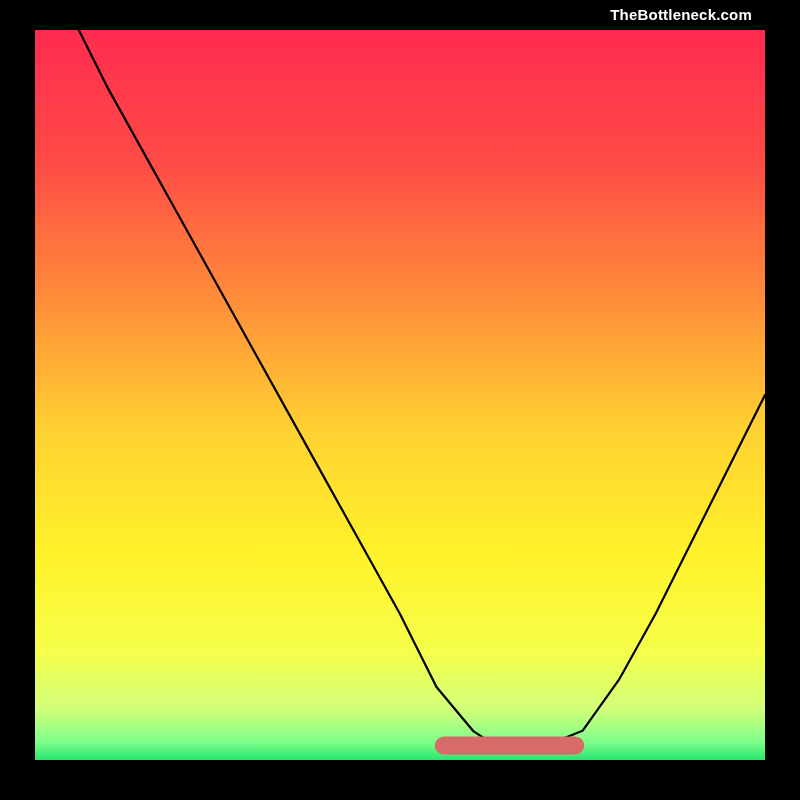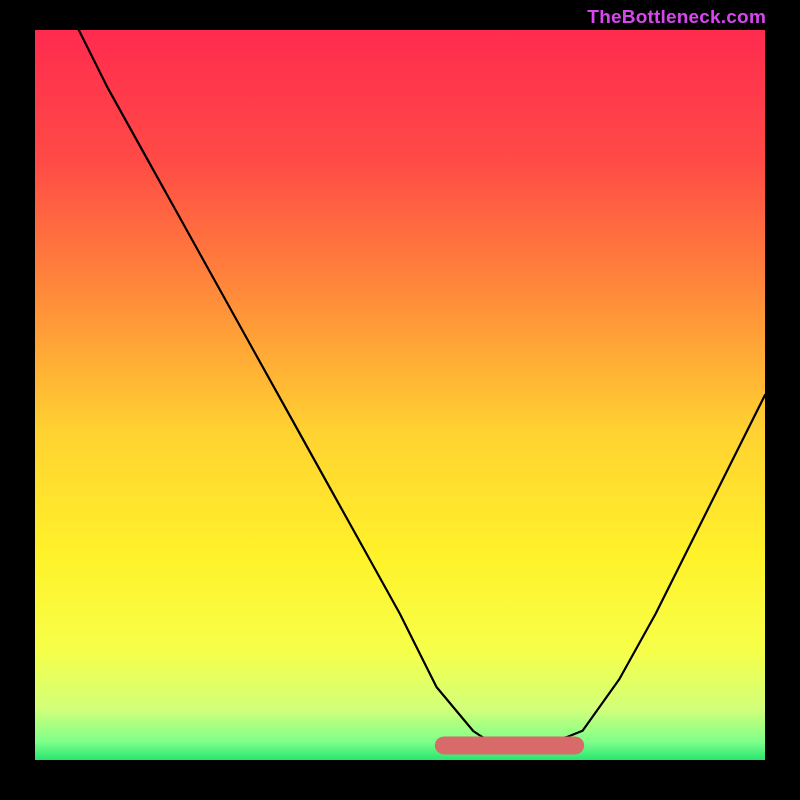--- a/index.html
+++ b/index.html
@@ -22,25 +22,25 @@
     position: absolute;
     left: 35px;
     top: 30px;
     width: 730px;
     height: 730px;
     overflow: hidden;
   }
   .watermark {
     position: absolute;
     top: 6px;
-    right: 34px;
+    right: 48px;
     font-family: Arial, Helvetica, sans-serif;
-    font-size: 19px;
+    font-size: 15px;
     font-weight: 600;
-    color: #d946ef;
+    color: #ffffff;
     letter-spacing: 0.2px;
   }
   svg.curve {
     position: absolute;
     left: 0;
     top: 0;
     width: 100%;
     height: 100%;
   }
 </style>

